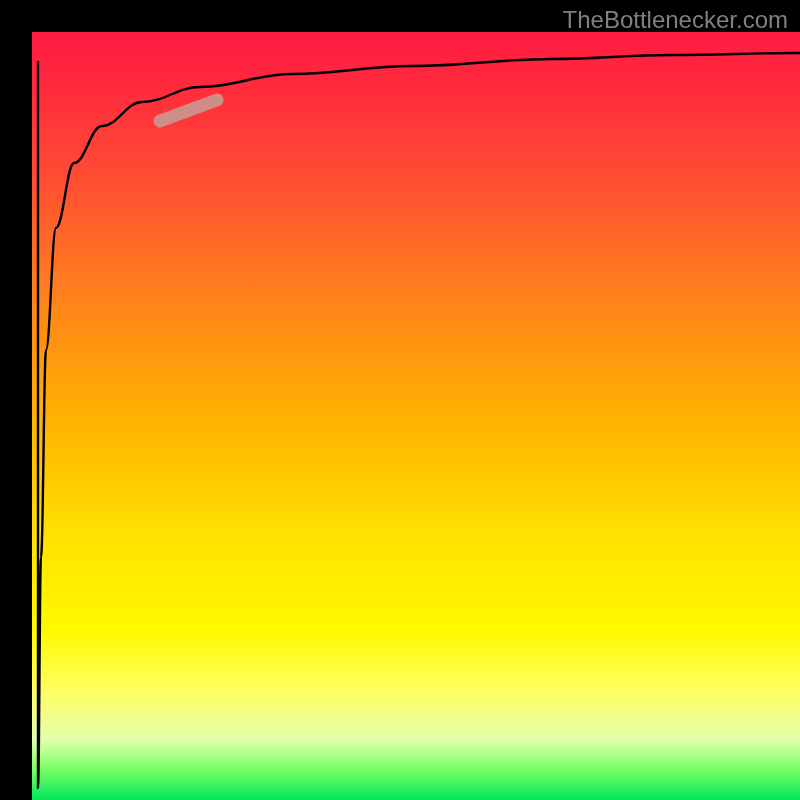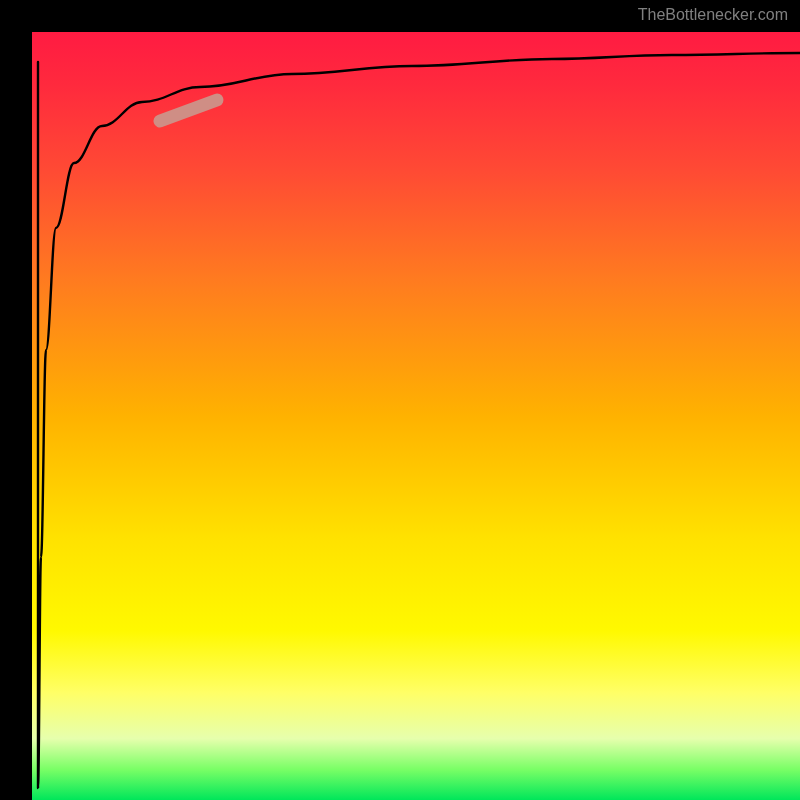--- a/index.html
+++ b/index.html
@@ -9,21 +9,21 @@
     background: #000;
     position: relative;
     font-family: Arial, Helvetica, sans-serif;
     overflow: hidden;
   }
   .attribution {
     position: absolute;
     top: 6px;
     right: 12px;
     color: #808080;
-    font-size: 16px;
+    font-size: 24px;
     font-weight: 400;
     z-index: 20;
   }
   .plot-outer {
     position: absolute;
     left: 32px;
     top: 32px;
     width: 768px;
     height: 768px;
     background: #000;

